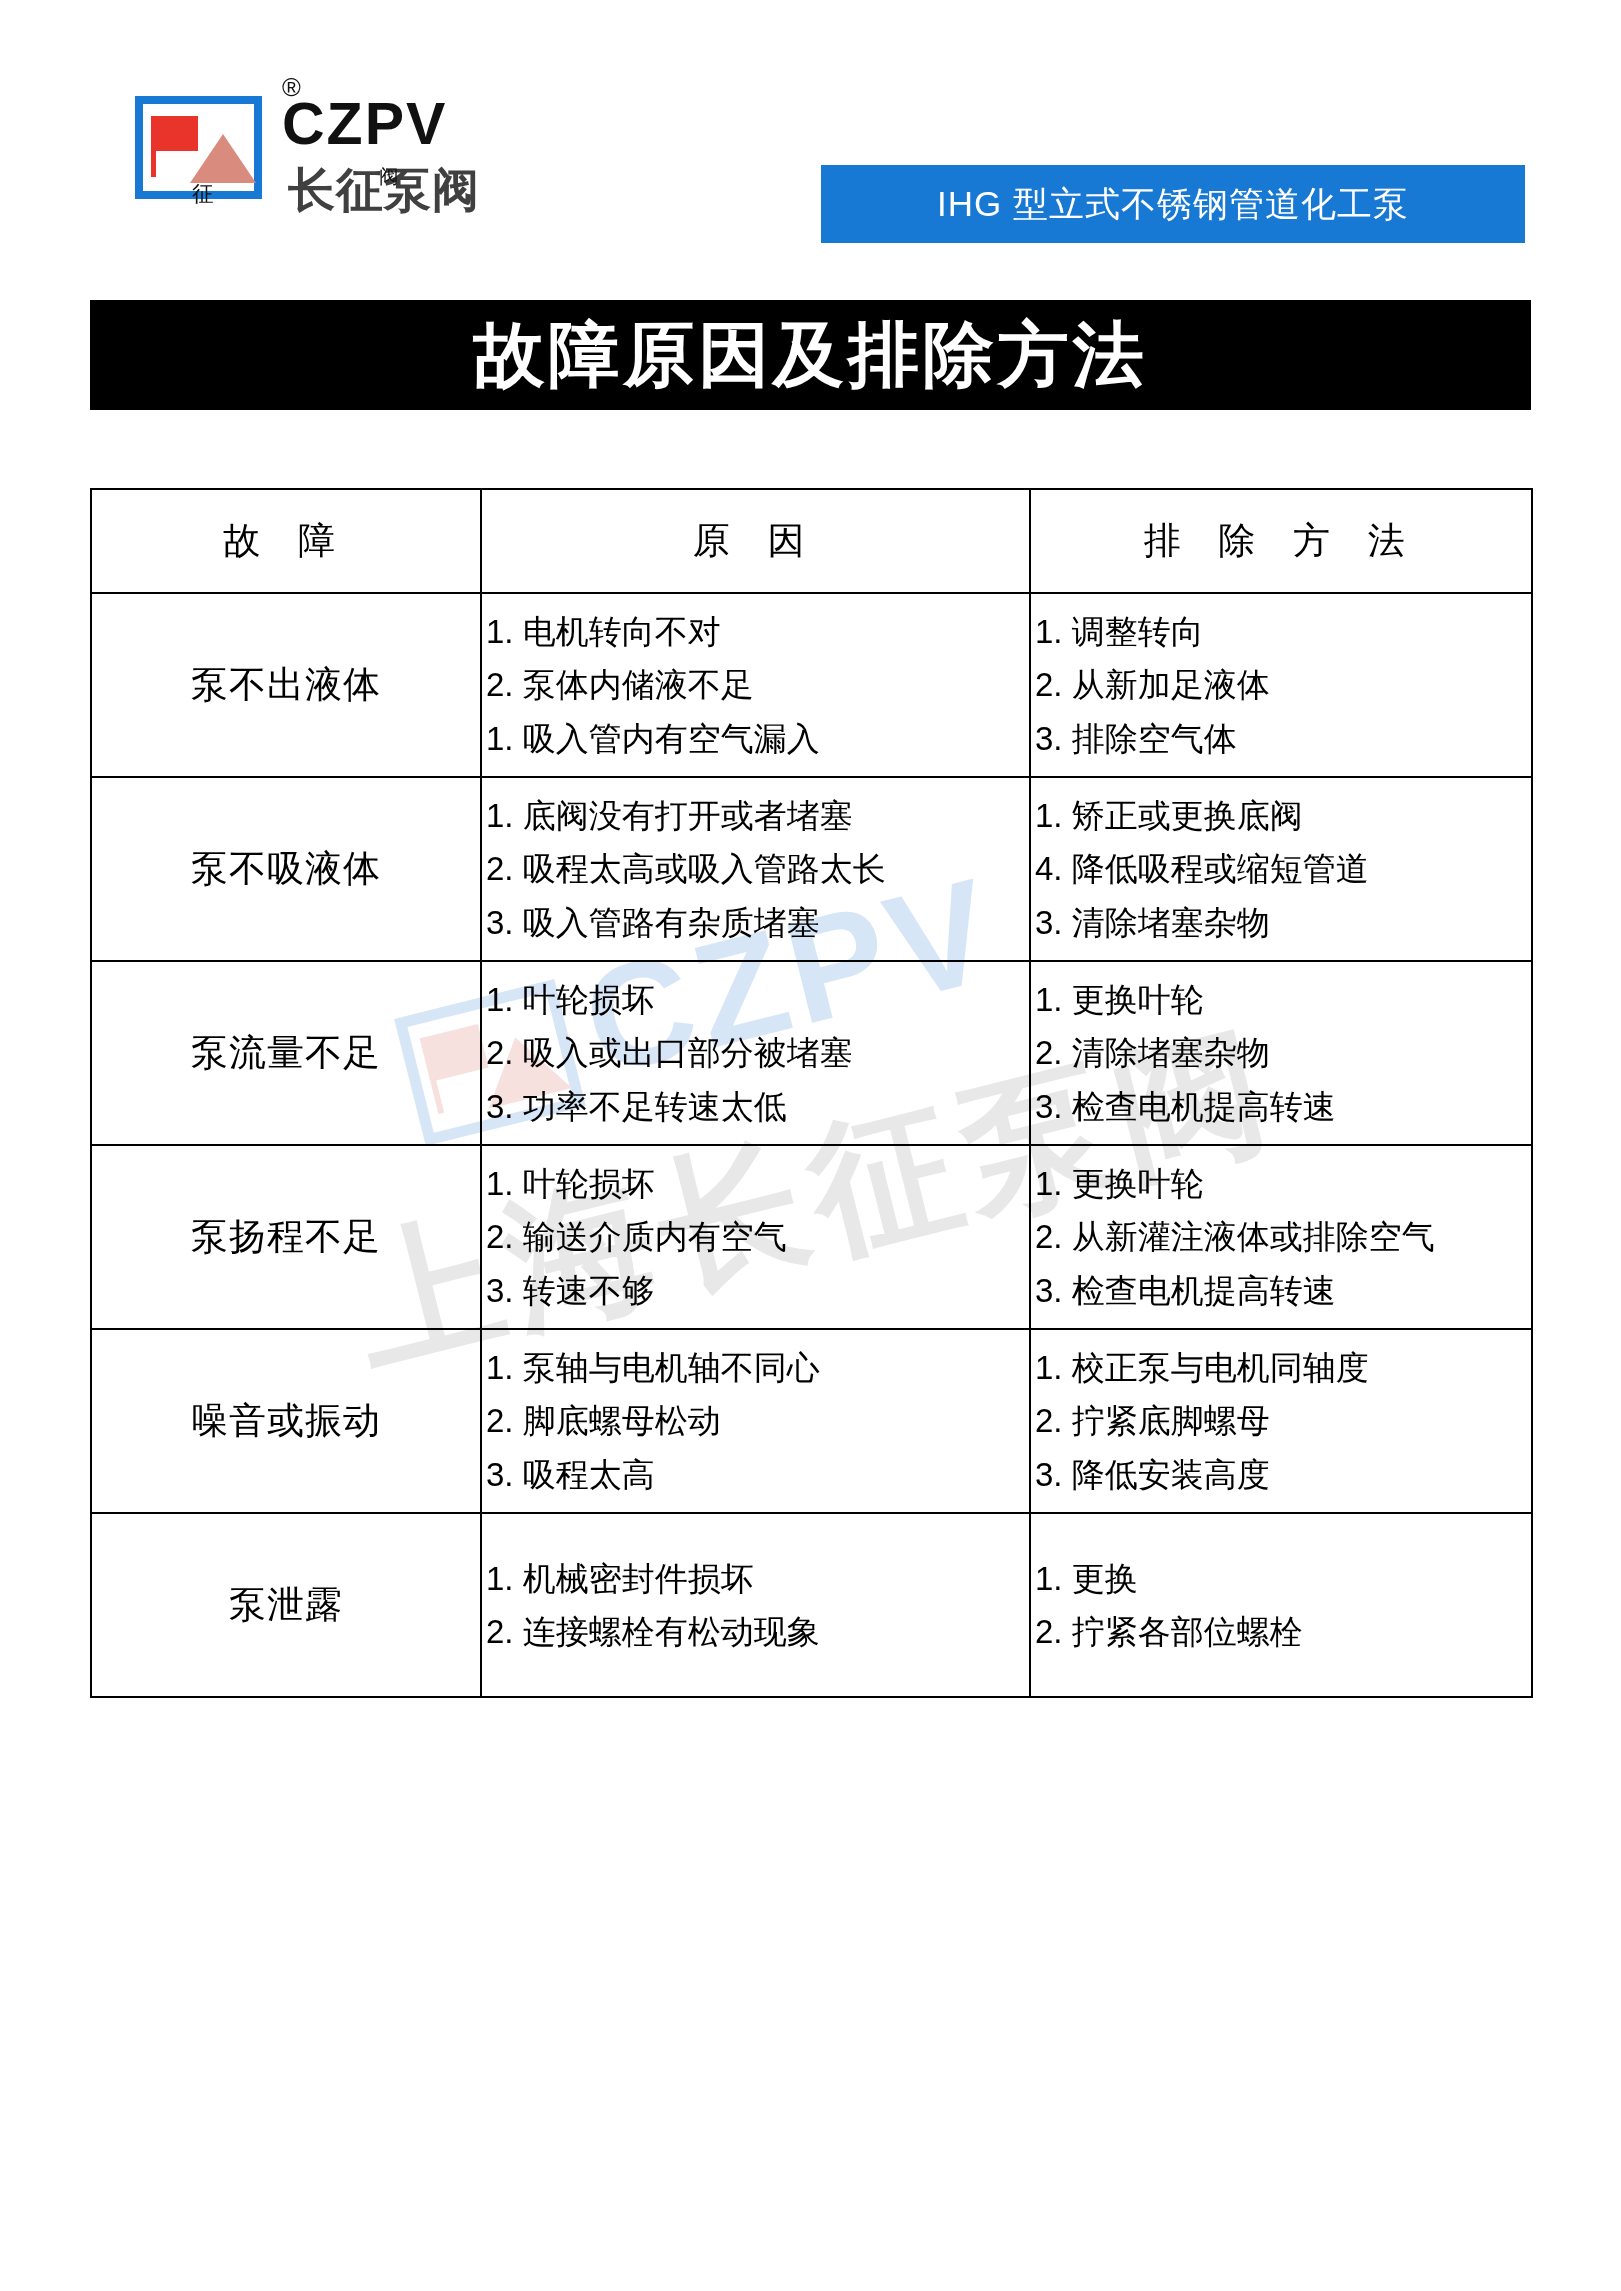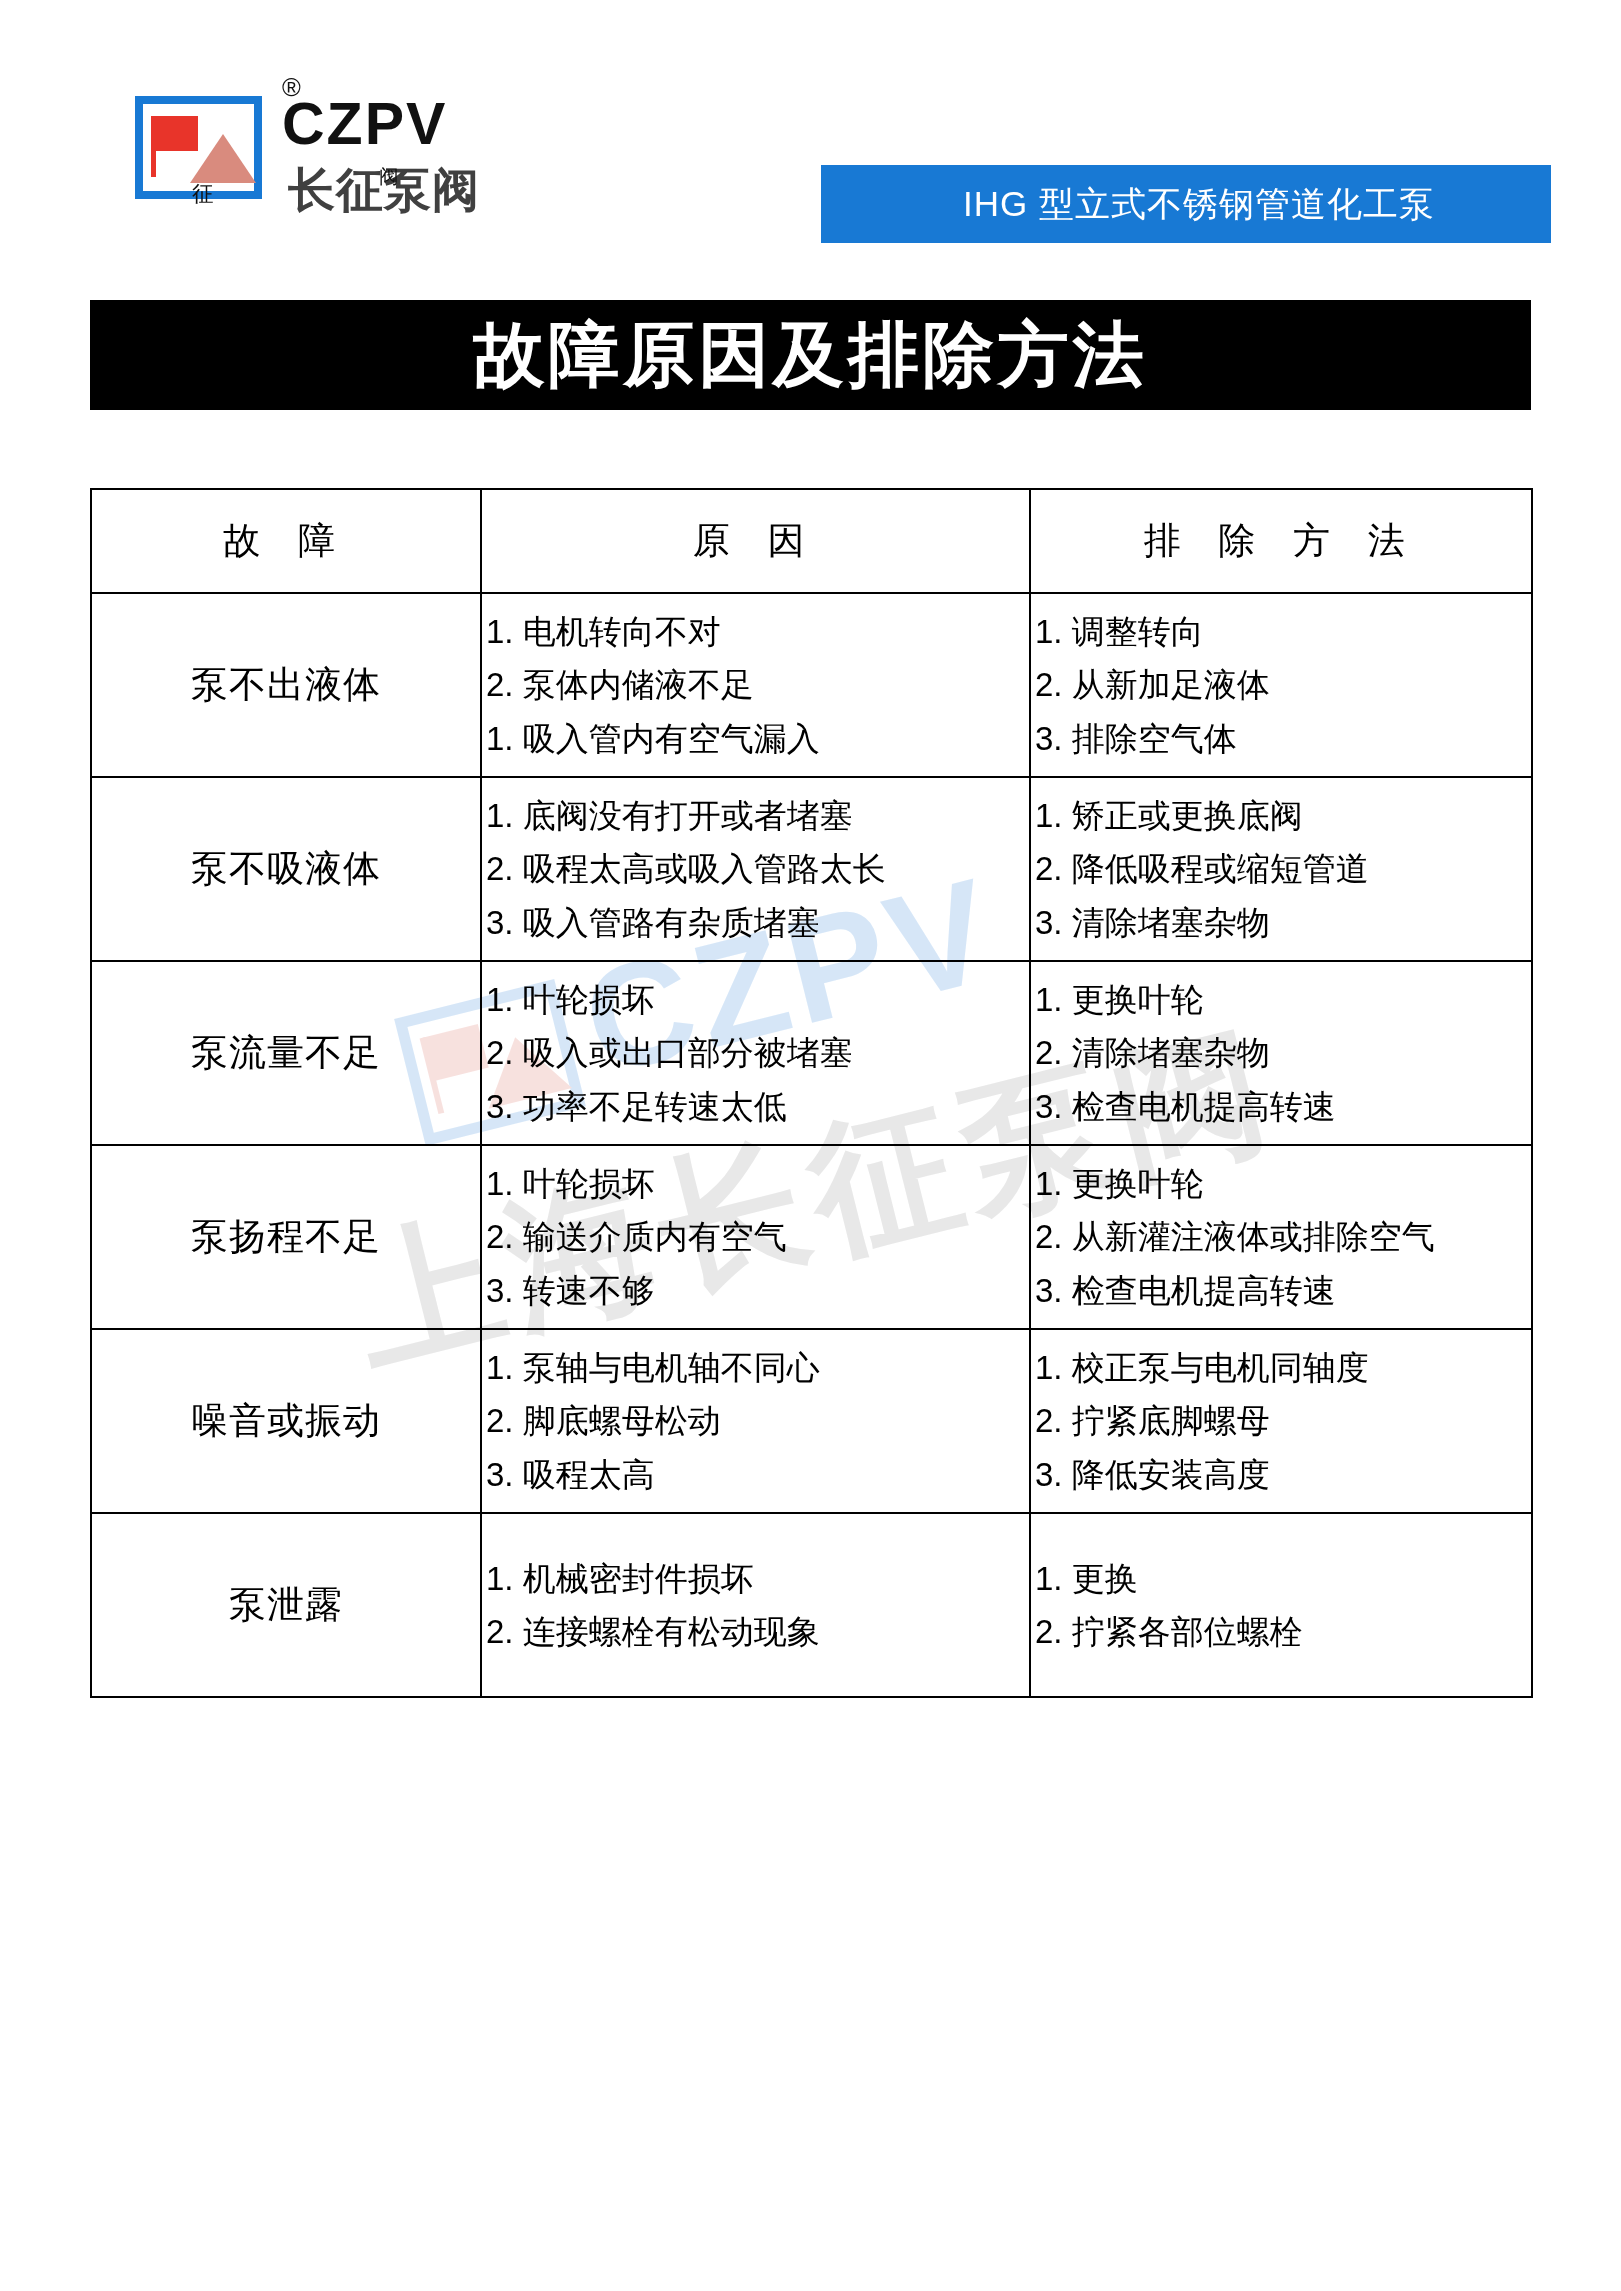--- a/index.html
+++ b/index.html
@@ -115,21 +115,20 @@
     top: 106px;
     width: 704px;
     height: 78px;
     background: #1879d4;
     color: #ffffff;
     display: flex;
     align-items: center;
     justify-content: center;
     font-size: 35px;
     letter-spacing: 1px;
-    padding-left: 26px;
   }
 
   
   .black-band {
     position: absolute;
     left: 90px;
     top: 300px;
     width: 1441px;
     height: 110px;
     background: #000000;
@@ -325,21 +324,21 @@
 
       <tr>
         <td class="fault-cell">泵不吸液体</td>
         <td class="list-cell">
           <div class="li">1. 底阀没有打开或者堵塞</div>
           <div class="li">2. 吸程太高或吸入管路太长</div>
           <div class="li">3. 吸入管路有杂质堵塞</div>
         </td>
         <td class="list-cell">
           <div class="li">1. 矫正或更换底阀</div>
-          <div class="li">2. 降低吸程或缩短管道</div>
+          <div class="li">4. 降低吸程或缩短管道</div>
           <div class="li">3. 清除堵塞杂物</div>
         </td>
       </tr>
 
       <tr>
         <td class="fault-cell">泵流量不足</td>
         <td class="list-cell">
           <div class="li">1. 叶轮损坏</div>
           <div class="li">2. 吸入或出口部分被堵塞</div>
           <div class="li">3. 功率不足转速太低</div>

